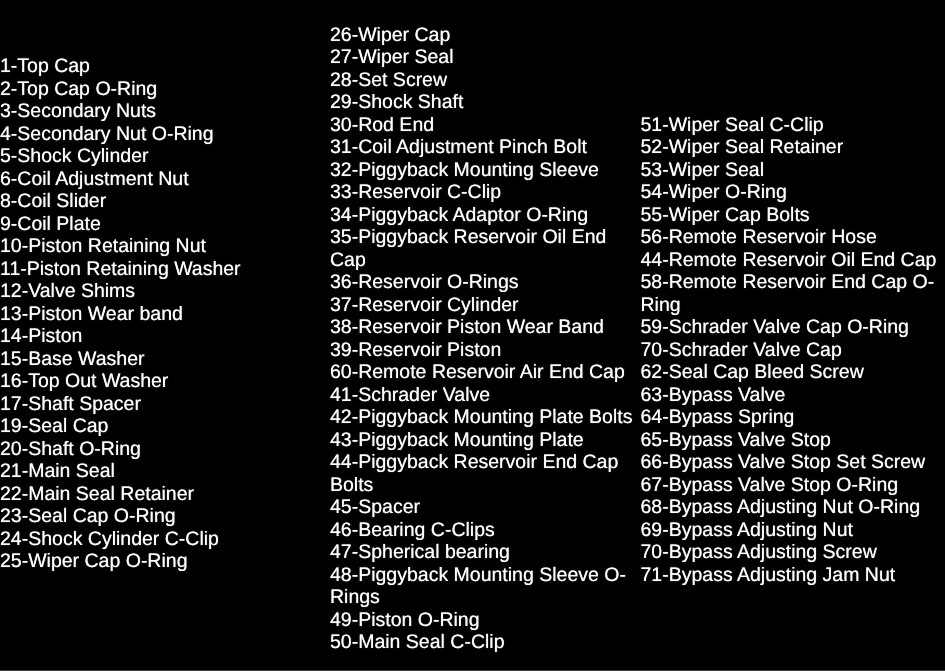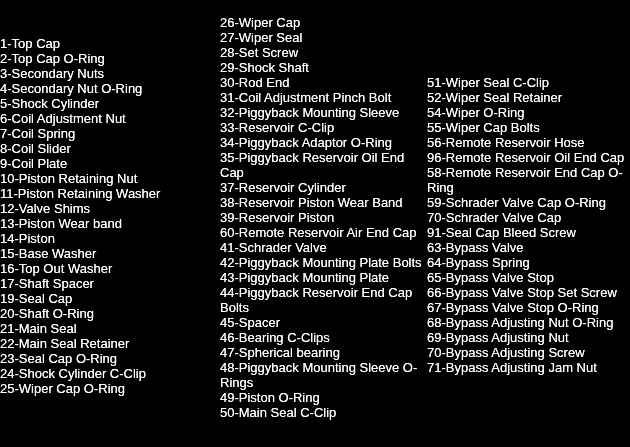--- a/index.html
+++ b/index.html
@@ -37,21 +37,20 @@
 <body>
 
 <div class="page" style="background: rgb(0, 0, 0); color: rgb(255, 255, 255);">
   <div class="col col-1">
       <div class="part-item">1-Top Cap</div>
       <div class="part-item">2-Top Cap O-Ring</div>
       <div class="part-item">3-Secondary Nuts</div>
       <div class="part-item">4-Secondary Nut O-Ring</div>
       <div class="part-item">5-Shock Cylinder</div>
       <div class="part-item">6-Coil Adjustment Nut</div>
-      <div class="part-item">7-Coil Spring</div>
       <div class="part-item">8-Coil Slider</div>
       <div class="part-item">9-Coil Plate</div>
       <div class="part-item">10-Piston Retaining Nut</div>
       <div class="part-item">11-Piston Retaining Washer</div>
       <div class="part-item">12-Valve Shims</div>
       <div class="part-item">13-Piston Wear band</div>
       <div class="part-item">14-Piston</div>
       <div class="part-item">15-Base Washer</div>
       <div class="part-item">16-Top Out Washer</div>
       <div class="part-item">17-Shaft Spacer</div>
@@ -67,46 +66,48 @@
       <div class="part-item">26-Wiper Cap</div>
       <div class="part-item">27-Wiper Seal</div>
       <div class="part-item">28-Set Screw</div>
       <div class="part-item">29-Shock Shaft</div>
       <div class="part-item">30-Rod End</div>
       <div class="part-item">31-Coil Adjustment Pinch Bolt</div>
       <div class="part-item">32-Piggyback Mounting Sleeve</div>
       <div class="part-item">33-Reservoir C-Clip</div>
       <div class="part-item">34-Piggyback Adaptor O-Ring</div>
       <div class="part-item">35-Piggyback Reservoir Oil End Cap</div>
+      <div class="part-item">36-Reservoir O-Rings</div>
       <div class="part-item">37-Reservoir Cylinder</div>
       <div class="part-item">38-Reservoir Piston Wear Band</div>
       <div class="part-item">39-Reservoir Piston</div>
       <div class="part-item">60-Remote Reservoir Air End Cap</div>
       <div class="part-item">41-Schrader Valve</div>
       <div class="part-item">42-Piggyback Mounting Plate Bolts</div>
       <div class="part-item">43-Piggyback Mounting Plate</div>
       <div class="part-item">44-Piggyback Reservoir End Cap Bolts</div>
       <div class="part-item">45-Spacer</div>
       <div class="part-item">46-Bearing C-Clips</div>
       <div class="part-item">47-Spherical bearing</div>
       <div class="part-item">48-Piggyback Mounting Sleeve O-Rings</div>
       <div class="part-item">49-Piston O-Ring</div>
       <div class="part-item">50-Main Seal C-Clip</div>
     </div>
   <div class="col col-3">
       <div class="part-item">51-Wiper Seal C-Clip</div>
       <div class="part-item">52-Wiper Seal Retainer</div>
+      <div class="part-item">53-Wiper Seal</div>
       <div class="part-item">54-Wiper O-Ring</div>
       <div class="part-item">55-Wiper Cap Bolts</div>
       <div class="part-item">56-Remote Reservoir Hose</div>
-      <div class="part-item">96-Remote Reservoir Oil End Cap</div>
+      <div class="part-item">44-Remote Reservoir Oil End Cap</div>
       <div class="part-item">58-Remote Reservoir End Cap O-Ring</div>
       <div class="part-item">59-Schrader Valve Cap O-Ring</div>
       <div class="part-item">70-Schrader Valve Cap</div>
-      <div class="part-item">91-Seal Cap Bleed Screw</div>
+      <div class="part-item">62-Seal Cap Bleed Screw</div>
       <div class="part-item">63-Bypass Valve</div>
       <div class="part-item">64-Bypass Spring</div>
       <div class="part-item">65-Bypass Valve Stop</div>
       <div class="part-item">66-Bypass Valve Stop Set Screw</div>
       <div class="part-item">67-Bypass Valve Stop O-Ring</div>
       <div class="part-item">68-Bypass Adjusting Nut O-Ring</div>
       <div class="part-item">69-Bypass Adjusting Nut</div>
       <div class="part-item">70-Bypass Adjusting Screw</div>
       <div class="part-item">71-Bypass Adjusting Jam Nut</div>
     </div>

